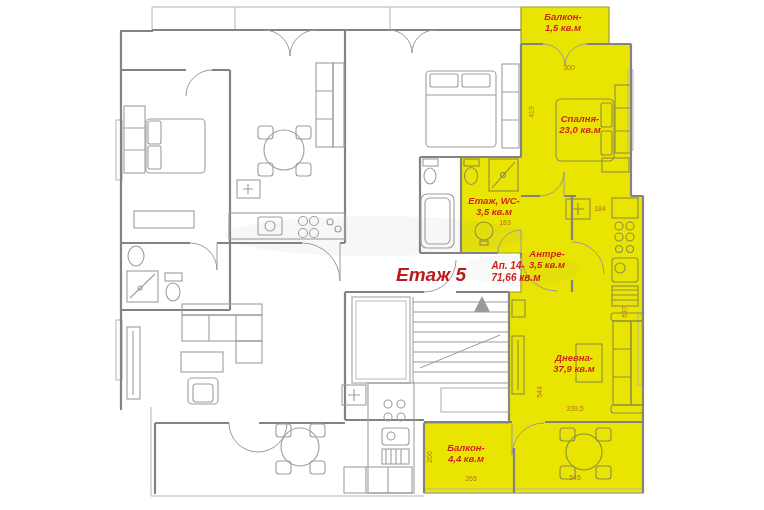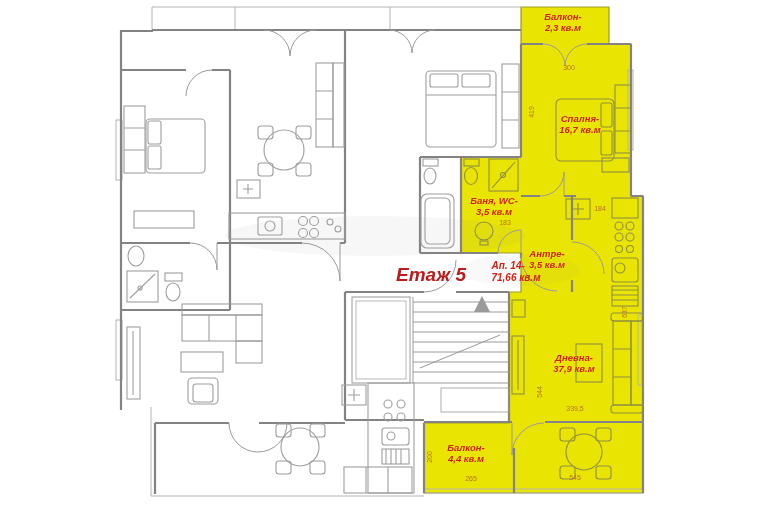--- a/index.html
+++ b/index.html
@@ -212,28 +212,28 @@
       <circle cx="584" cy="452" r="18"></circle>
       <rect x="560" y="428" width="15" height="13" rx="3"></rect>
         <rect x="596" y="428" width="15" height="13" rx="3"></rect>
       <rect x="560" y="466" width="15" height="13" rx="3"></rect>
         <rect x="596" y="466" width="15" height="13" rx="3"></rect>
     </g>
   </svg>
 
   <div class="room-label" style="left:563px;top:22px">
     <div>Балкон-</div>
-    <div>2,3 кв.м</div>
+    <div>1,5 кв.м</div>
   </div>
   <div class="room-label" style="left:580px;top:124px">
     <div>Спалня-</div>
-    <div>16,7 кв.м</div>
+    <div>23,0 кв.м</div>
   </div>
   <div class="room-label" style="left:494px;top:206px">
-    <div>Баня, WC-</div>
+    <div>Етаж, WC-</div>
     <div>3,5 кв.м</div>
   </div>
   <div class="room-label" style="left:547px;top:259px">
     <div>Антре-</div>
     <div>3,5 кв.м</div>
   </div>
   <div class="room-label" style="left:574px;top:363px">
     <div>Дневна-</div>
     <div>37,9 кв.м</div>
   </div>

